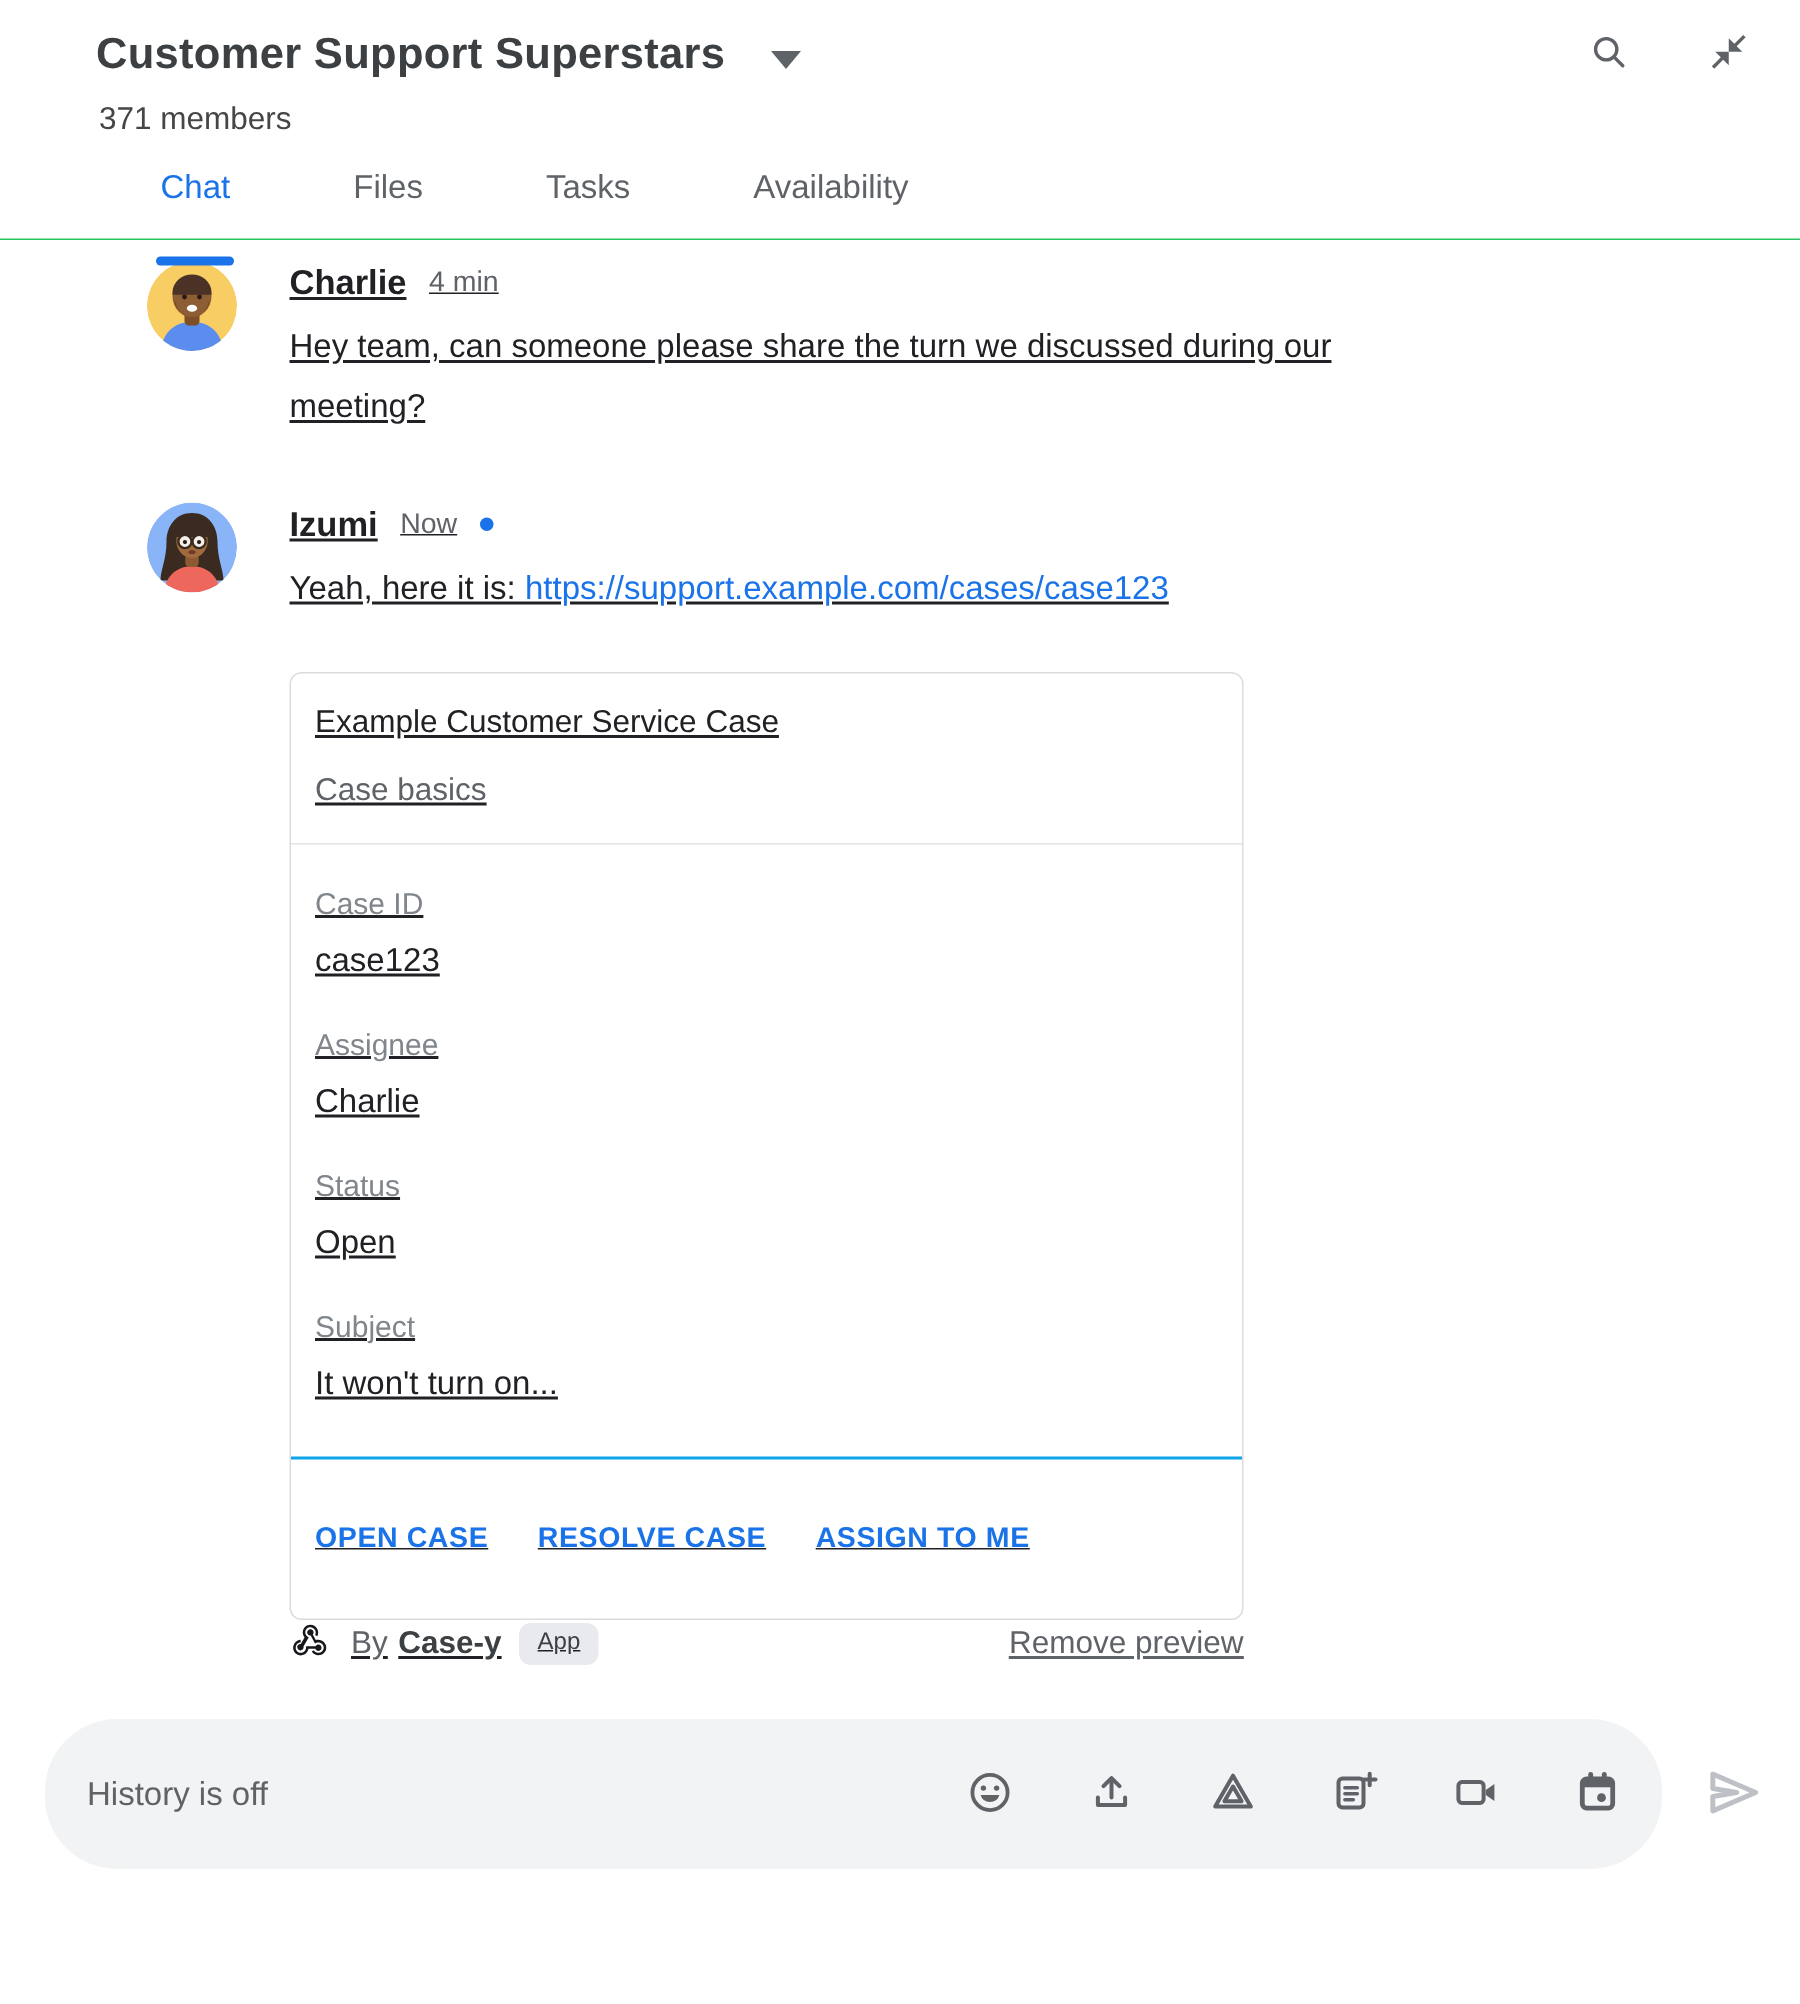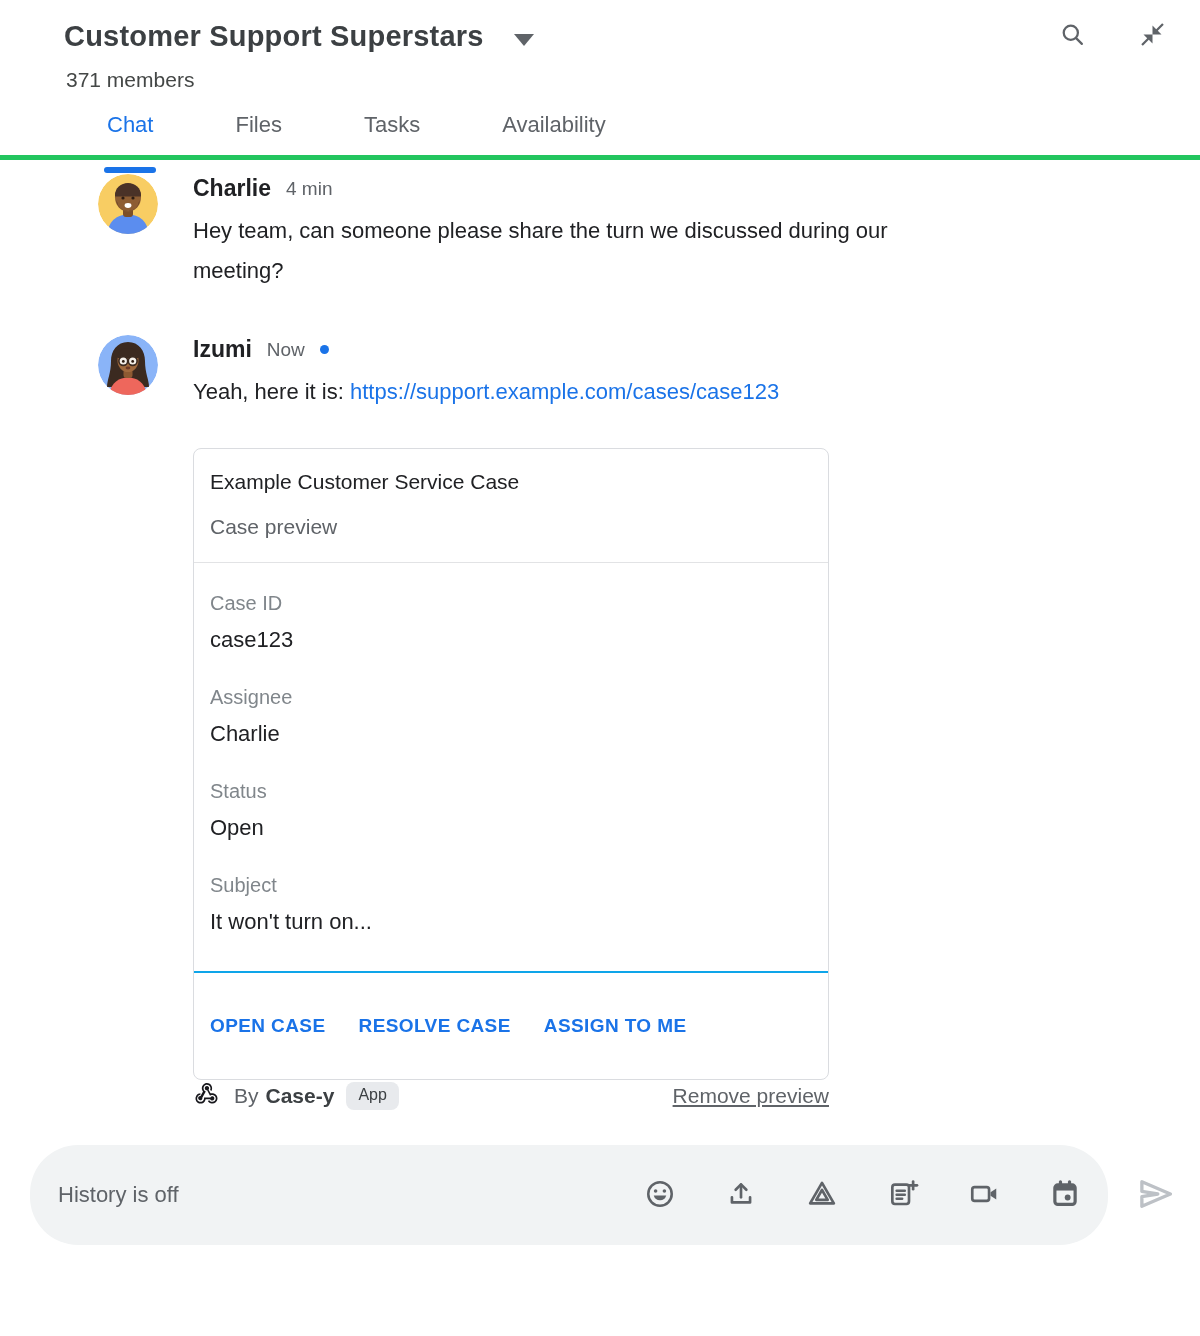--- a/index.html
+++ b/index.html
@@ -14,28 +14,28 @@
            border-left:10px solid transparent; border-right:10px solid transparent;
            border-top:12px solid #5f6368; cursor:pointer; }
   .title-spacer { flex:1; }
   .hdr-btn { width:40px; height:40px; display:flex; align-items:center; justify-content:center;
              cursor:pointer; background:none; border:none; }
   .hdr-btn + .hdr-btn { margin-left:40px; }
   .member-count { margin:12px 0 0 2px; font-size:21px; color:#444746; }
 
   
   .tabs { display:flex; gap:82px; padding-left:107px; margin-top:20px;
-          border-bottom:5px solid #22c55e; height:48px; }
+          border-bottom:1px solid #22c55e; height:48px; }
   .tab { font-size:22px; font-weight:500; color:#5f6368; cursor:pointer; position:relative; }
   .tab.active { color:#1a73e8; }
   .tab.active .tab-underline { position:absolute; left:-3px; right:-3px; bottom:-18px;
           height:6px; background:#1a73e8; border-radius:4px; }
 
   
-  .messages { padding:14px 4px 0 98px; }
+  .messages { padding:14px 4px 0 98px;text-decoration:underline; }
   .message { display:flex; }
   .message + .message { margin-top:44px; }
   .avatar { width:60px; height:60px; border-radius:50%; overflow:hidden; flex-shrink:0; cursor:pointer; }
   .msg-body { margin-left:35px; padding-top:1px; }
   .msg-head { display:flex; align-items:center; gap:15px; }
   .author { font-size:23px; font-weight:600; color:#202124; }
   .time { font-size:19px; color:#5f6368; }
   .presence-dot { width:9px; height:9px; border-radius:50%; background:#1a73e8; }
   .msg-text { margin-top:9px; font-size:22px; line-height:40px; color:#202124; max-width:745px; }
   .msg-link { color:#1a73e8; text-decoration:none; cursor:pointer; }
@@ -165,21 +165,21 @@
       <div class="msg-head">
         <span class="author">Izumi</span>
         <span class="time">Now</span>
         <span class="presence-dot"></span>
       </div>
       <div class="msg-text"><span>Yeah, here it is: </span><a class="msg-link">https://support.example.com/cases/case123</a></div>
 
       <div class="card">
         <div class="card-header">
           <div class="card-title">Example Customer Service Case</div>
-          <div class="card-subtitle">Case preview</div>
+          <div class="card-subtitle">Case basics</div>
         </div>
         <div class="card-fields">
           <div class="field">
             <div class="field-label">Case ID</div>
             <div class="field-value">case123</div>
           </div>
           <div class="field">
             <div class="field-label">Assignee</div>
             <div class="field-value">Charlie</div>
           </div>

